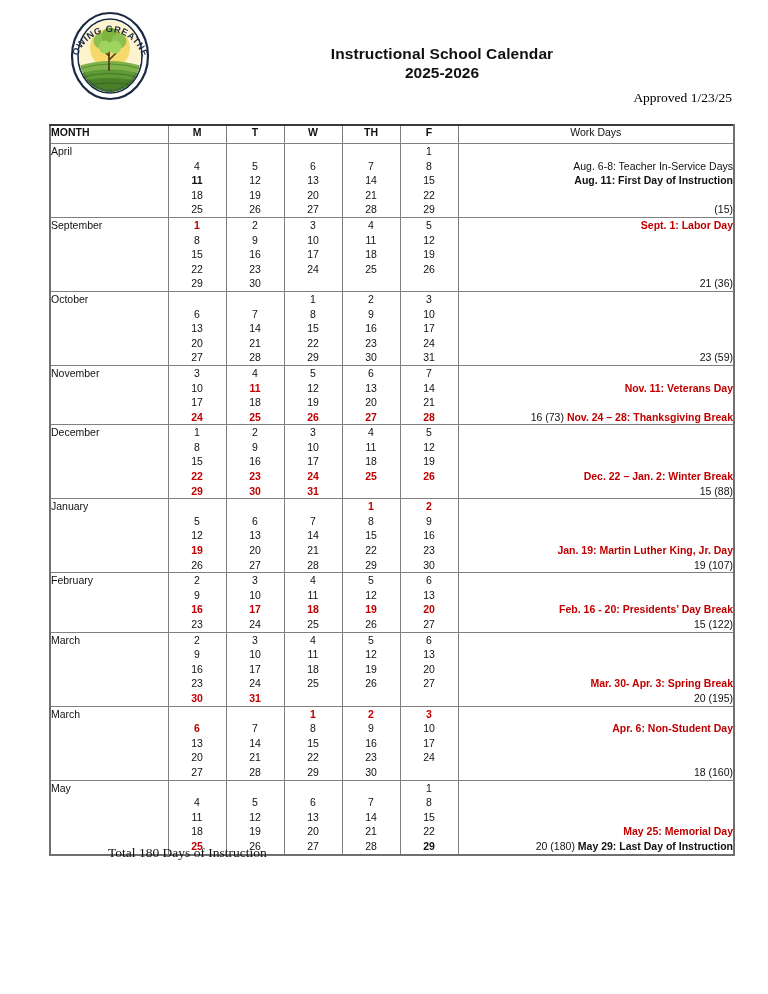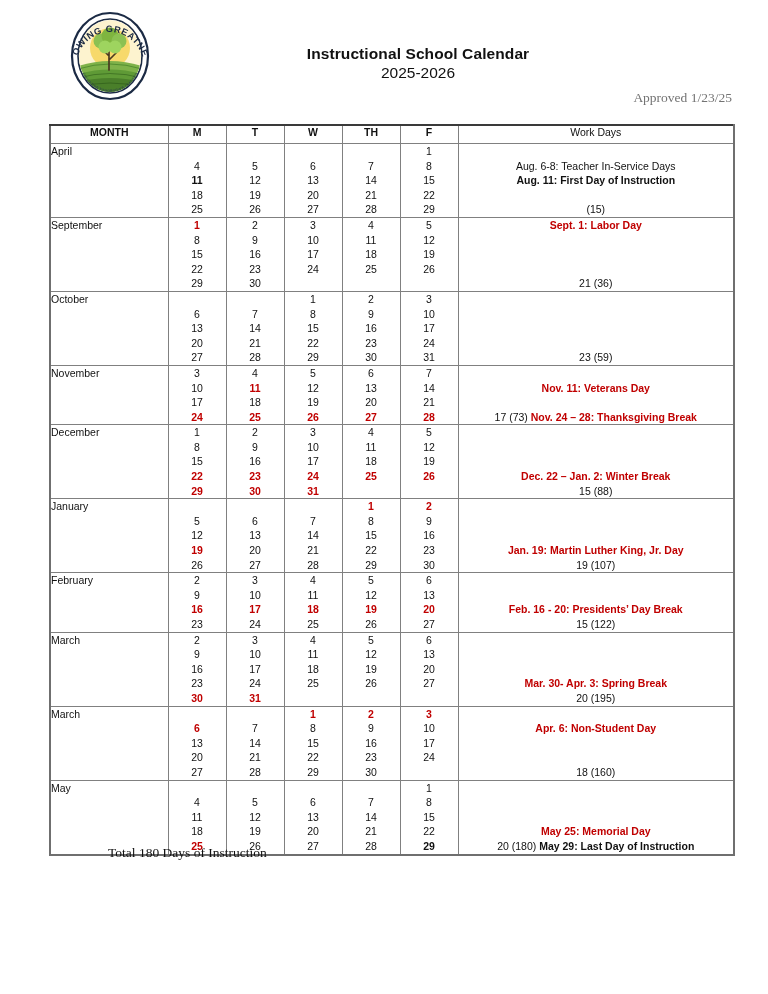--- a/index.html
+++ b/index.html
@@ -25,44 +25,44 @@
     position: absolute;
     left: 62px;
     top: 8px;
     width: 96px;
     height: 96px;
   }
   .logo svg { display: block; }
 
   .title-block {
     position: absolute;
-    left: 188px;
+    left: 212px;
     top: 44px;
     width: 460px;
     text-align: center;
   }
   .title-main {
     font-size: 15.5px;
     font-weight: bold;
     letter-spacing: 0.1px;
     line-height: 19px;
   }
   .title-years {
     font-size: 15.5px;
-    font-weight: normal;
+    font-weight: bold;
     line-height: 20px;
     text-align: center;
   }
   .approved {
     position: absolute;
     right: 36px;
     top: 90px;
     font-family: "Liberation Serif", serif;
     font-size: 13.5px;
-    color: #737373;
+    color: #000000;
   }
 
   
   .cal-wrap {
     position: absolute;
     left: 49px;
     top: 124px;
     width: 684px;
   }
   table.cal {
@@ -89,21 +89,21 @@
   col.c-work  { width: 276px; }
 
   thead th {
     height: 17px;
     font-size: 10.5px;
     font-weight: bold;
     background: #ffffff;
     border-bottom: 1px solid #9a9a9a;
   }
   th.month-h {
-    text-align: center;
+    text-align: left;
     padding-left: 6px;
   }
   th.day-h { text-align: center; }
   th.work-h {
     text-align: center;
     padding-left: 7px;
     font-weight: normal;
   }
 
   td.month-c {
@@ -111,21 +111,21 @@
     font-size: 10.5px;
     line-height: 14.6px;
     white-space: nowrap;
   }
   td.day-c {
     text-align: center;
     padding: 4px 0 2px 0;
   }
   td.work-c {
     padding: 4px 0 2px 7px;
-    text-align: center;
+    text-align: right;
     margin-left: 44px;
   }
   .dnum, .wline {
     line-height: 14.6px;
     height: 14.6px;
     font-size: 10.5px;
     white-space: nowrap;
   }
   .dnum.blank, .wline.blank { color: transparent; }
   .red  { color: #C00000; font-weight: bold; }
@@ -382,21 +382,21 @@
           <td class="day-c">
             <div class="dnum">7</div>
             <div class="dnum">14</div>
             <div class="dnum">21</div>
             <div class="dnum red">28</div>
           </td>
           <td class="work-c">
             <div class="wline blank">&nbsp;</div>
             <div class="wline"><span class="red">Nov. 11: Veterans Day</span></div>
             <div class="wline blank">&nbsp;</div>
-            <div class="wline"><span class="">17  (73)  </span><span class="red">Nov. 24 – 28: Thanksgiving Break</span></div>
+            <div class="wline"><span class="">16  (73)  </span><span class="red">Nov. 24 – 28: Thanksgiving Break</span></div>
           </td>
         </tr>
         <tr>
           <td class="month-c">December</td>
           <td class="day-c">
             <div class="dnum">1</div>
             <div class="dnum">8</div>
             <div class="dnum">15</div>
             <div class="dnum red">22</div>
             <div class="dnum red">29</div>

